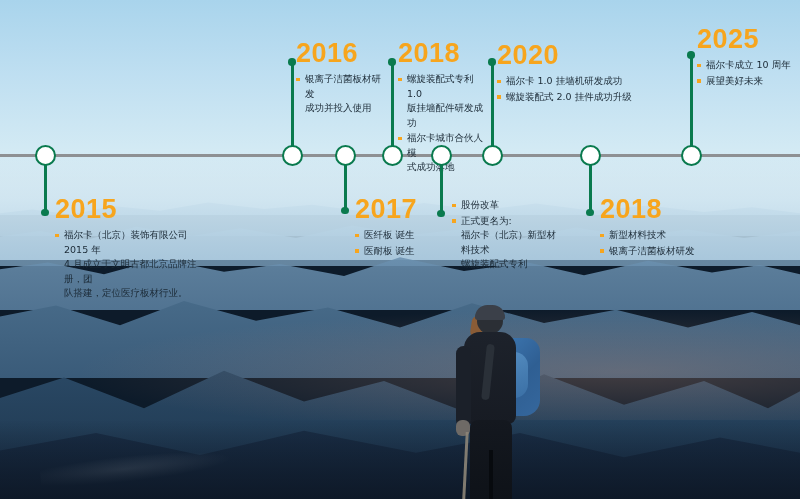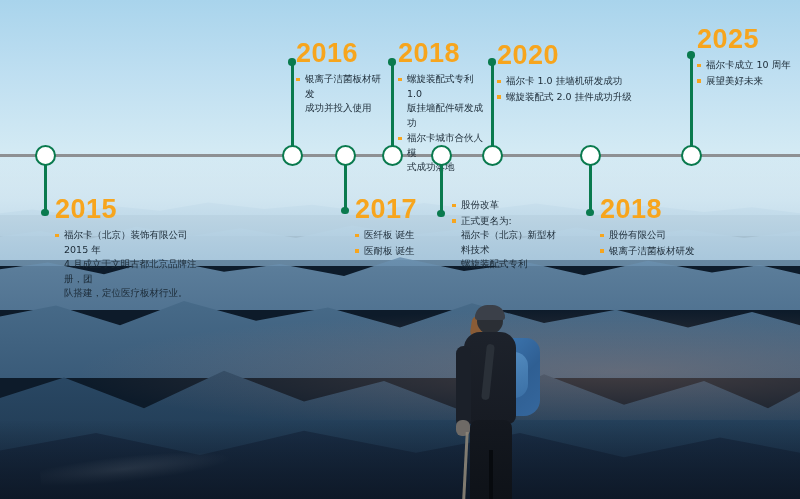--- a/index.html
+++ b/index.html
@@ -218,18 +218,18 @@
       <li>股份改革</li>
       <li>正式更名为:
 福尔卡（北京）新型材料技术
 螺旋装配式专利</li>
     </ul>
   </div>
 
   <div class="entry" style="left:600px;top:194px;width:120px;">
     <div class="year">2018</div>
     <ul class="bullets">
-      <li>股份有限公司</li>
+      <li>新型材料技术</li>
       <li>银离子洁菌板材研发</li>
     </ul>
   </div>
 
 </div>
 
 </body></html>

